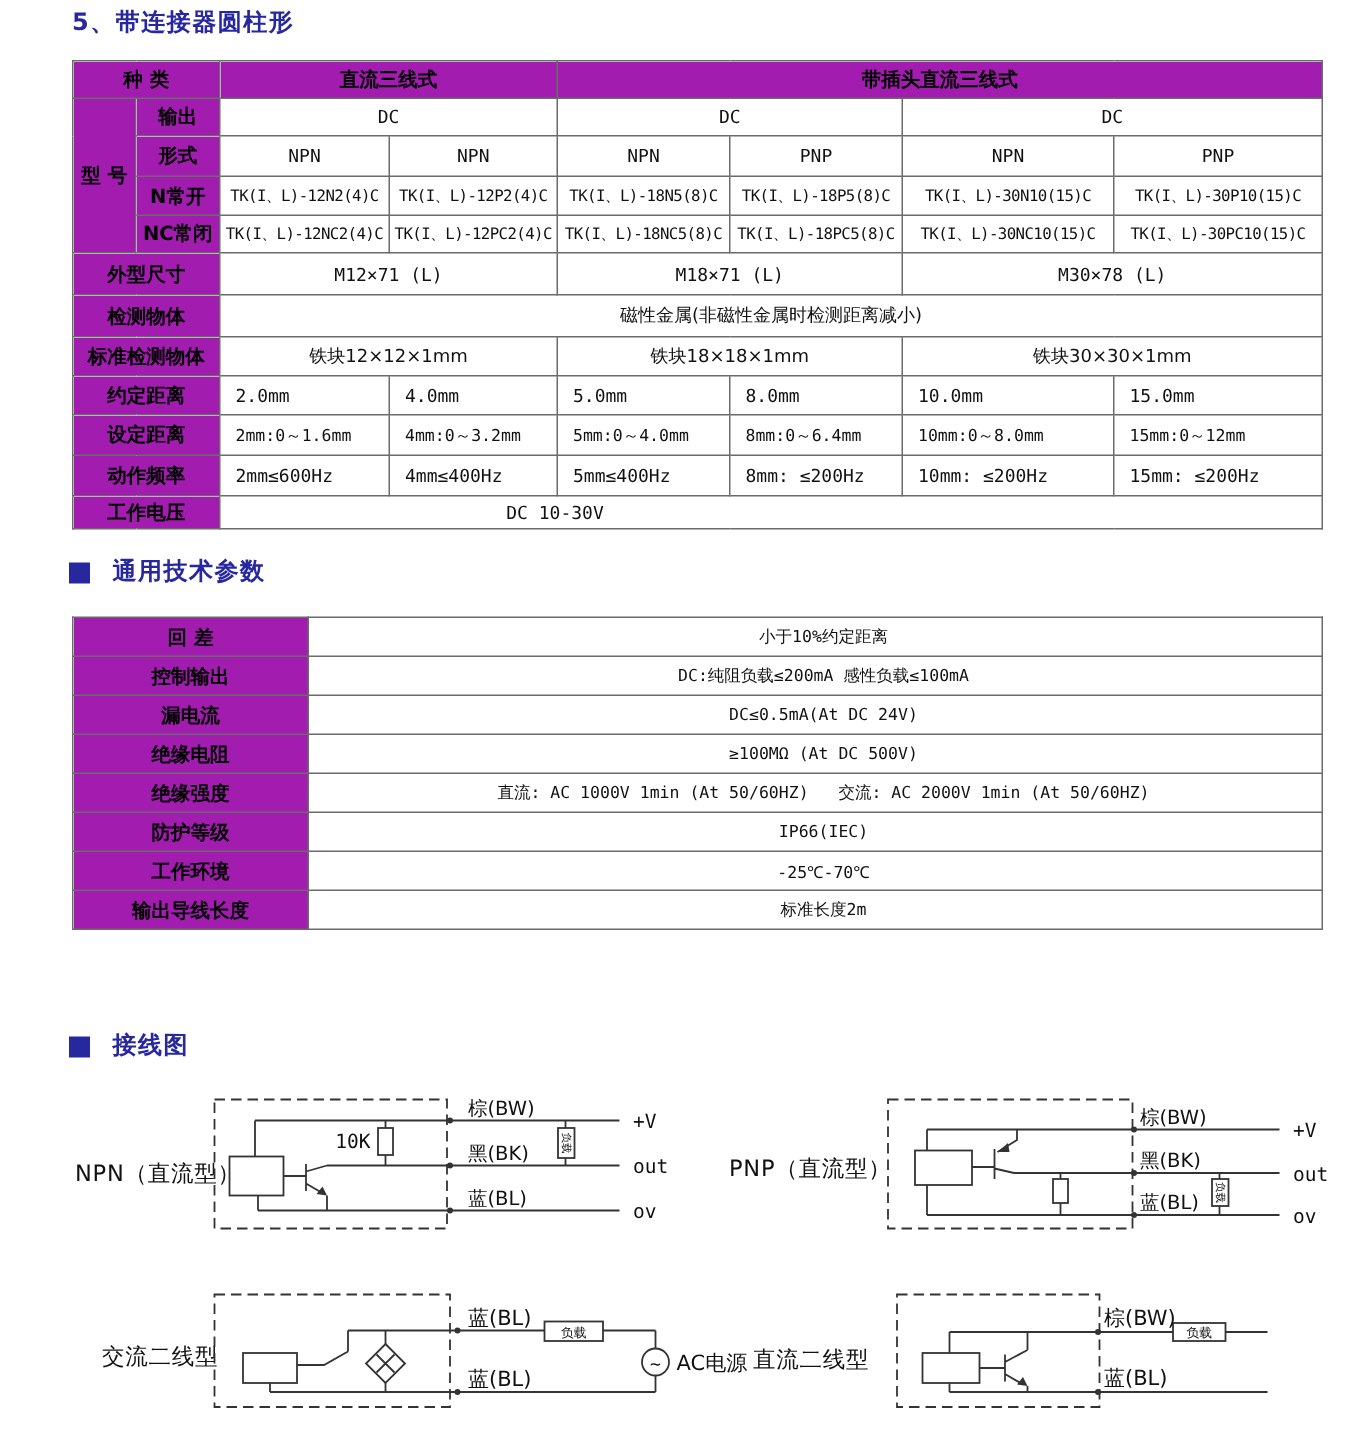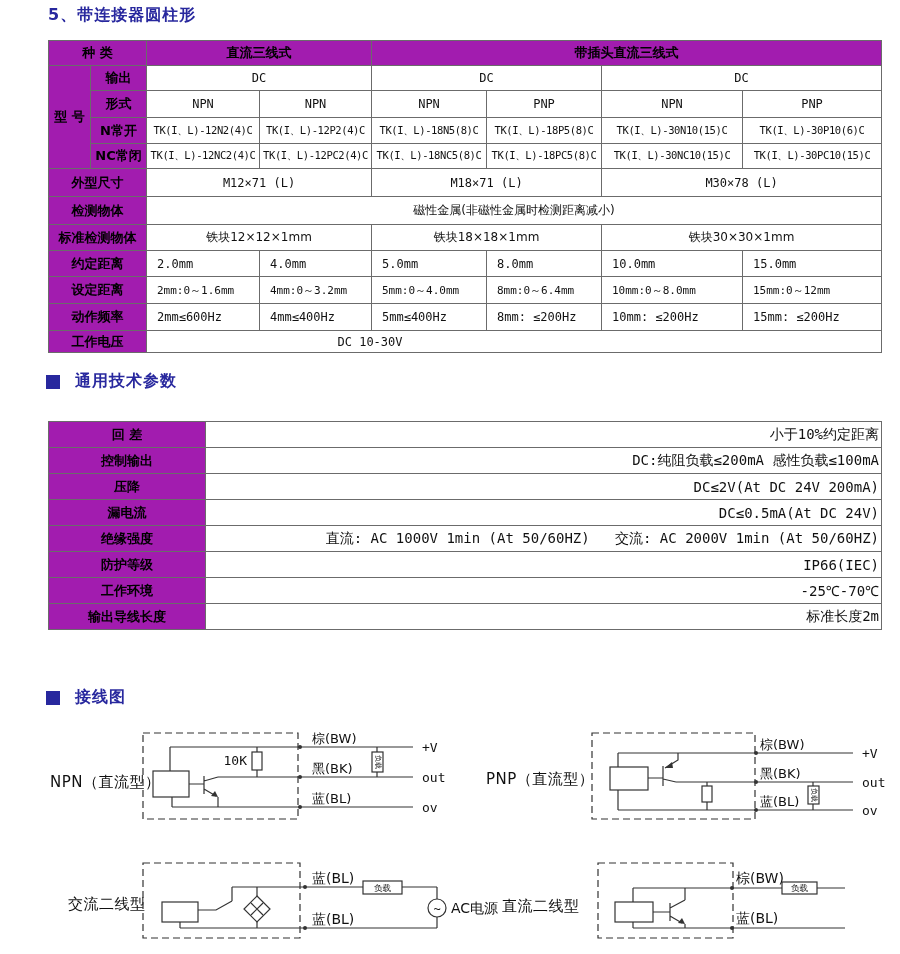--- a/index.html
+++ b/index.html
@@ -19,22 +19,22 @@
 
   table { border-collapse:collapse; position:absolute; left:48px; table-layout:fixed;
           border:1px solid #6b6b6b; }
   td { border:1px solid #6b6b6b; text-align:center; font-size:12px; padding:0 2px;
        overflow:hidden; white-space:nowrap; }
   .hd { background:#a21caf; font-weight:600; font-size:13px; color:#000; }
   .val { font-family:"DejaVu Sans Mono","Liberation Mono",monospace; }
   .model { font-size:10.5px; letter-spacing:-0.4px; padding:0; }
   .left { text-align:left; padding-left:10px; }
   #t1 { top:40px; width:833px; }
-  #t2 { top:421px; width:833px; }
-  #t2 td.val { text-align:right; padding-left:13px; font-size:14px; white-space:pre; }
+  #t2 { top:411px; width:833px; }
+  #t2 td.val { text-align:center; padding-left:13px; font-size:11px; white-space:pre; }
   #t2 td.hd { font-size:13px; }
   .volt-cell { padding-right:290px; }
 
   .wiring { position:absolute; left:0; top:715px; width:900px; height:239px; }
   .diag-label { position:absolute; font-size:15px; color:#111; letter-spacing:0.5px; }
   .diag { position:absolute; }
   svg { overflow:visible; }
   .wire  { stroke:#333; stroke-width:1.2; fill:none; }
   .dash  { stroke:#333; stroke-width:1.2; fill:none; stroke-dasharray:7 4; }
   .dot   { fill:#333; stroke:none; }
@@ -84,21 +84,21 @@
       <td class="val">NPN</td>
       <td class="val">PNP</td>
     </tr>
     <tr style="height:26px">
       <td class="hd">N常开</td>
       <td class="val model">TK(I、L)-12N2(4)C</td>
       <td class="val model">TK(I、L)-12P2(4)C</td>
       <td class="val model">TK(I、L)-18N5(8)C</td>
       <td class="val model">TK(I、L)-18P5(8)C</td>
       <td class="val model">TK(I、L)-30N10(15)C</td>
-      <td class="val model">TK(I、L)-30P10(6)C</td>
+      <td class="val model">TK(I、L)-30P10(15)C</td>
     </tr>
     <tr style="height:25px">
       <td class="hd">NC常闭</td>
       <td class="val model">TK(I、L)-12NC2(4)C</td>
       <td class="val model">TK(I、L)-12PC2(4)C</td>
       <td class="val model">TK(I、L)-18NC5(8)C</td>
       <td class="val model">TK(I、L)-18PC5(8)C</td>
       <td class="val model">TK(I、L)-30NC10(15)C</td>
       <td class="val model">TK(I、L)-30PC10(15)C</td>
     </tr>
@@ -165,26 +165,26 @@
     <tbody>
         <tr style="height:26px">
       <td class="hd">回 差</td>
       <td class="val">小于10%约定距离</td>
     </tr>
     <tr style="height:26px">
       <td class="hd">控制输出</td>
       <td class="val">DC:纯阻负载≤200mA 感性负载≤100mA</td>
     </tr>
     <tr style="height:26px">
-      <td class="hd">压降</td>
-      <td class="val">DC≤2V(At DC 24V 200mA)</td>
-    </tr>
-    <tr style="height:26px">
       <td class="hd">漏电流</td>
       <td class="val">DC≤0.5mA(At DC 24V)</td>
+    </tr>
+    <tr style="height:26px">
+      <td class="hd">绝缘电阻</td>
+      <td class="val">≥100MΩ (At DC 500V)</td>
     </tr>
     <tr style="height:26px">
       <td class="hd">绝缘强度</td>
       <td class="val">直流: AC 1000V 1min (At 50/60HZ)   交流: AC 2000V 1min (At 50/60HZ)</td>
     </tr>
     <tr style="height:26px">
       <td class="hd">防护等级</td>
       <td class="val">IP66(IEC)</td>
     </tr>
     <tr style="height:26px">

